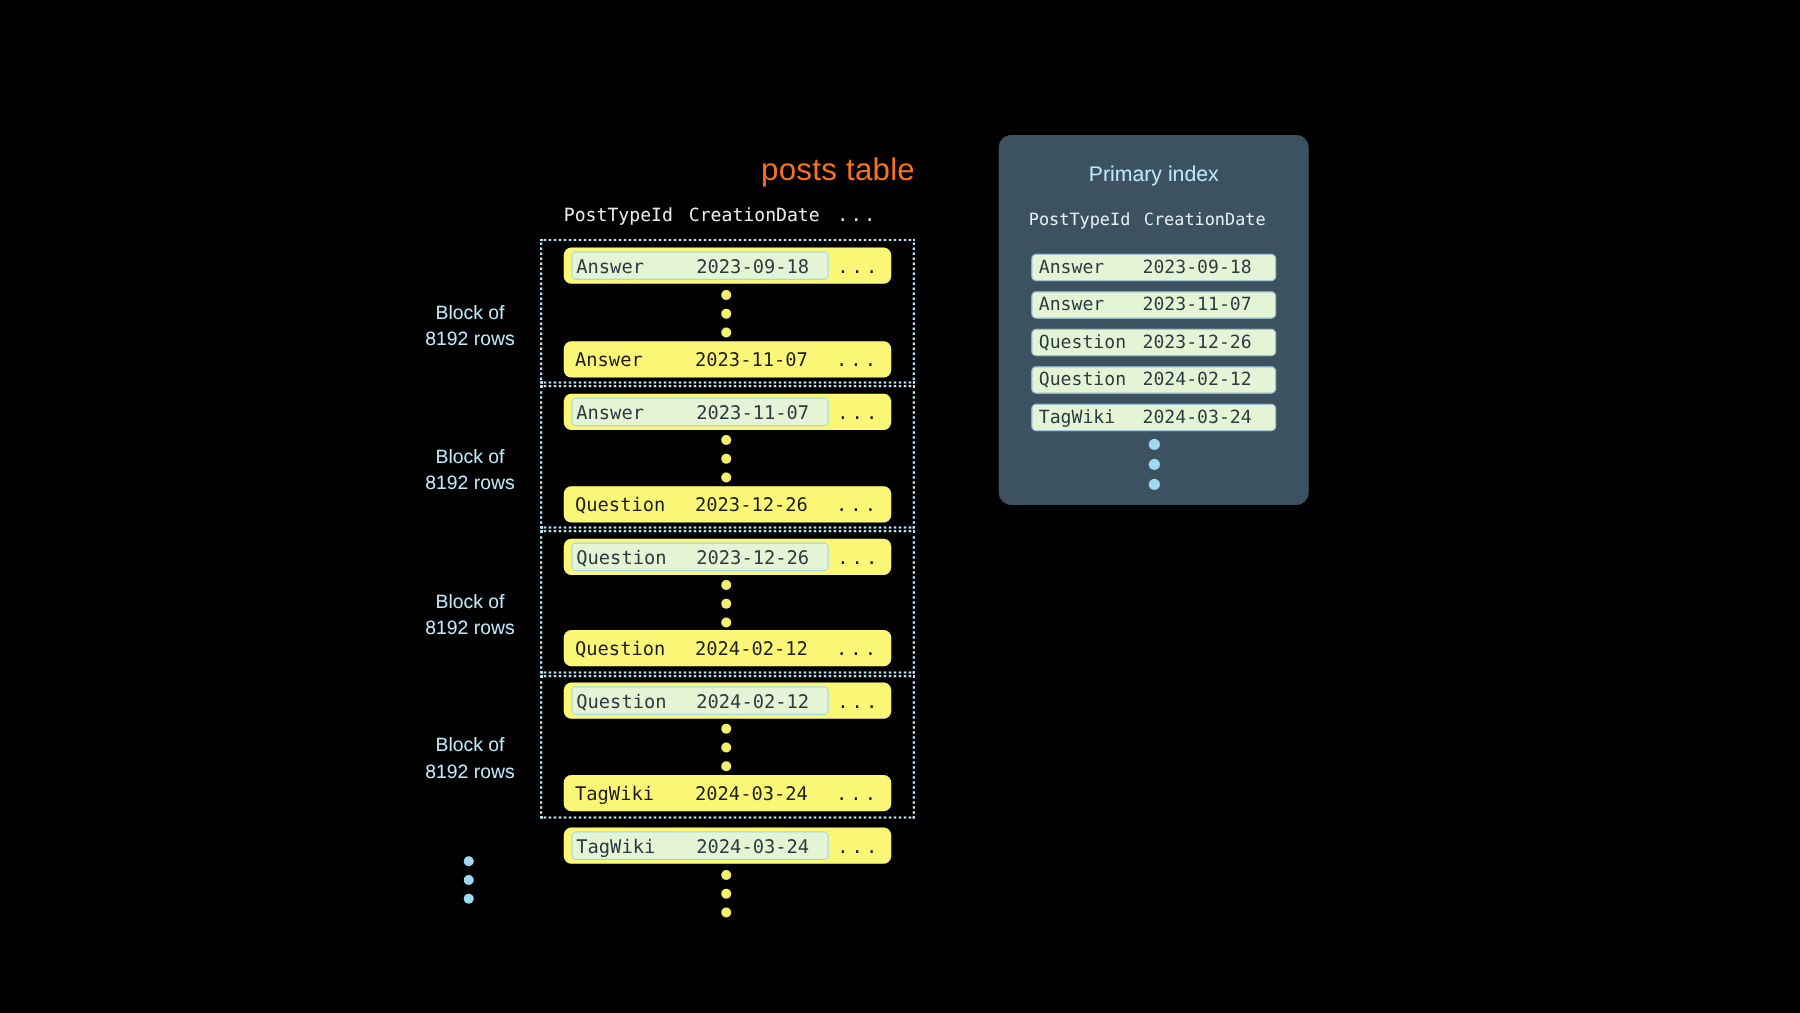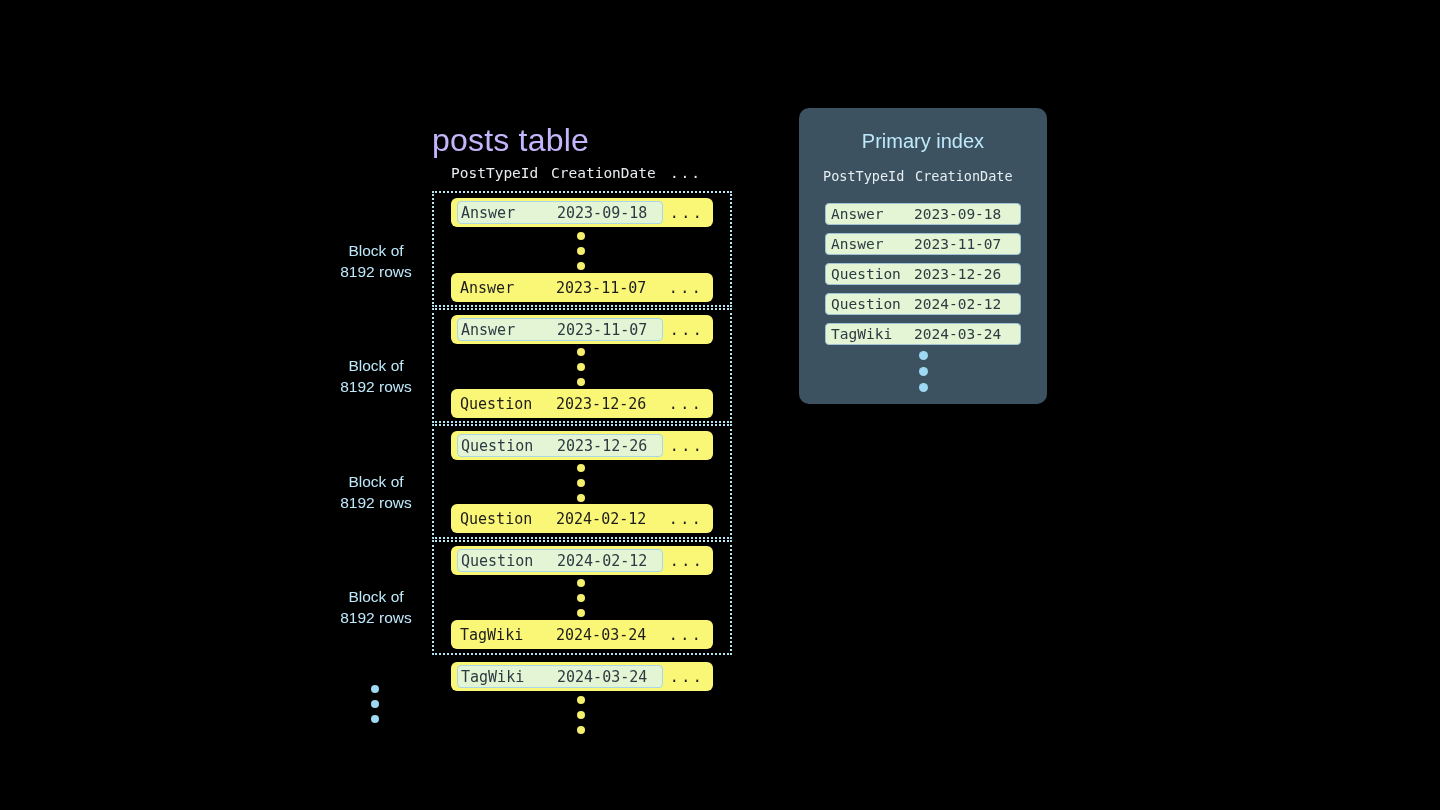--- a/index.html
+++ b/index.html
@@ -8,23 +8,23 @@
     background: #000000;
     overflow: hidden;
     font-family: "Liberation Sans", sans-serif;
   }
   #stage { position: relative; width: 1440px; height: 810px; }
 
   
   .posts-title {
     position: absolute;
     left: 432px; top: 122px; width: 300px;
-    text-align: left;
-    font-size: 32px;
-    color: #c4b5fd;
+    text-align: right;
+    font-size: 25px;
+    color: #f97316;
     letter-spacing: .2px;
   }
   .col-headers {
     position: absolute;
     left: 451px; top: 165px; width: 262px;
     font-family: "DejaVu Sans Mono", monospace;
     font-size: 14.5px;
     color: #e9ecef;
     display: flex;
   }
@@ -103,21 +103,21 @@
   .index-panel {
     position: absolute;
     left: 799px; top: 108px;
     width: 248px; height: 296px;
     background: #3c5260;
     border-radius: 10px;
   }
   .index-title {
     position: absolute; left: 0; top: 22px; width: 100%;
     text-align: center;
-    font-size: 20px;
+    font-size: 17px;
     color: #bfe9fb;
   }
   .index-headers {
     position: absolute; left: 24px; top: 60px; width: 200px;
     display: flex;
     font-family: "DejaVu Sans Mono", monospace;
     font-size: 13.5px;
     color: #e8eef2;
   }
   .index-headers .ih-type { width: 92px; text-align: left; }

